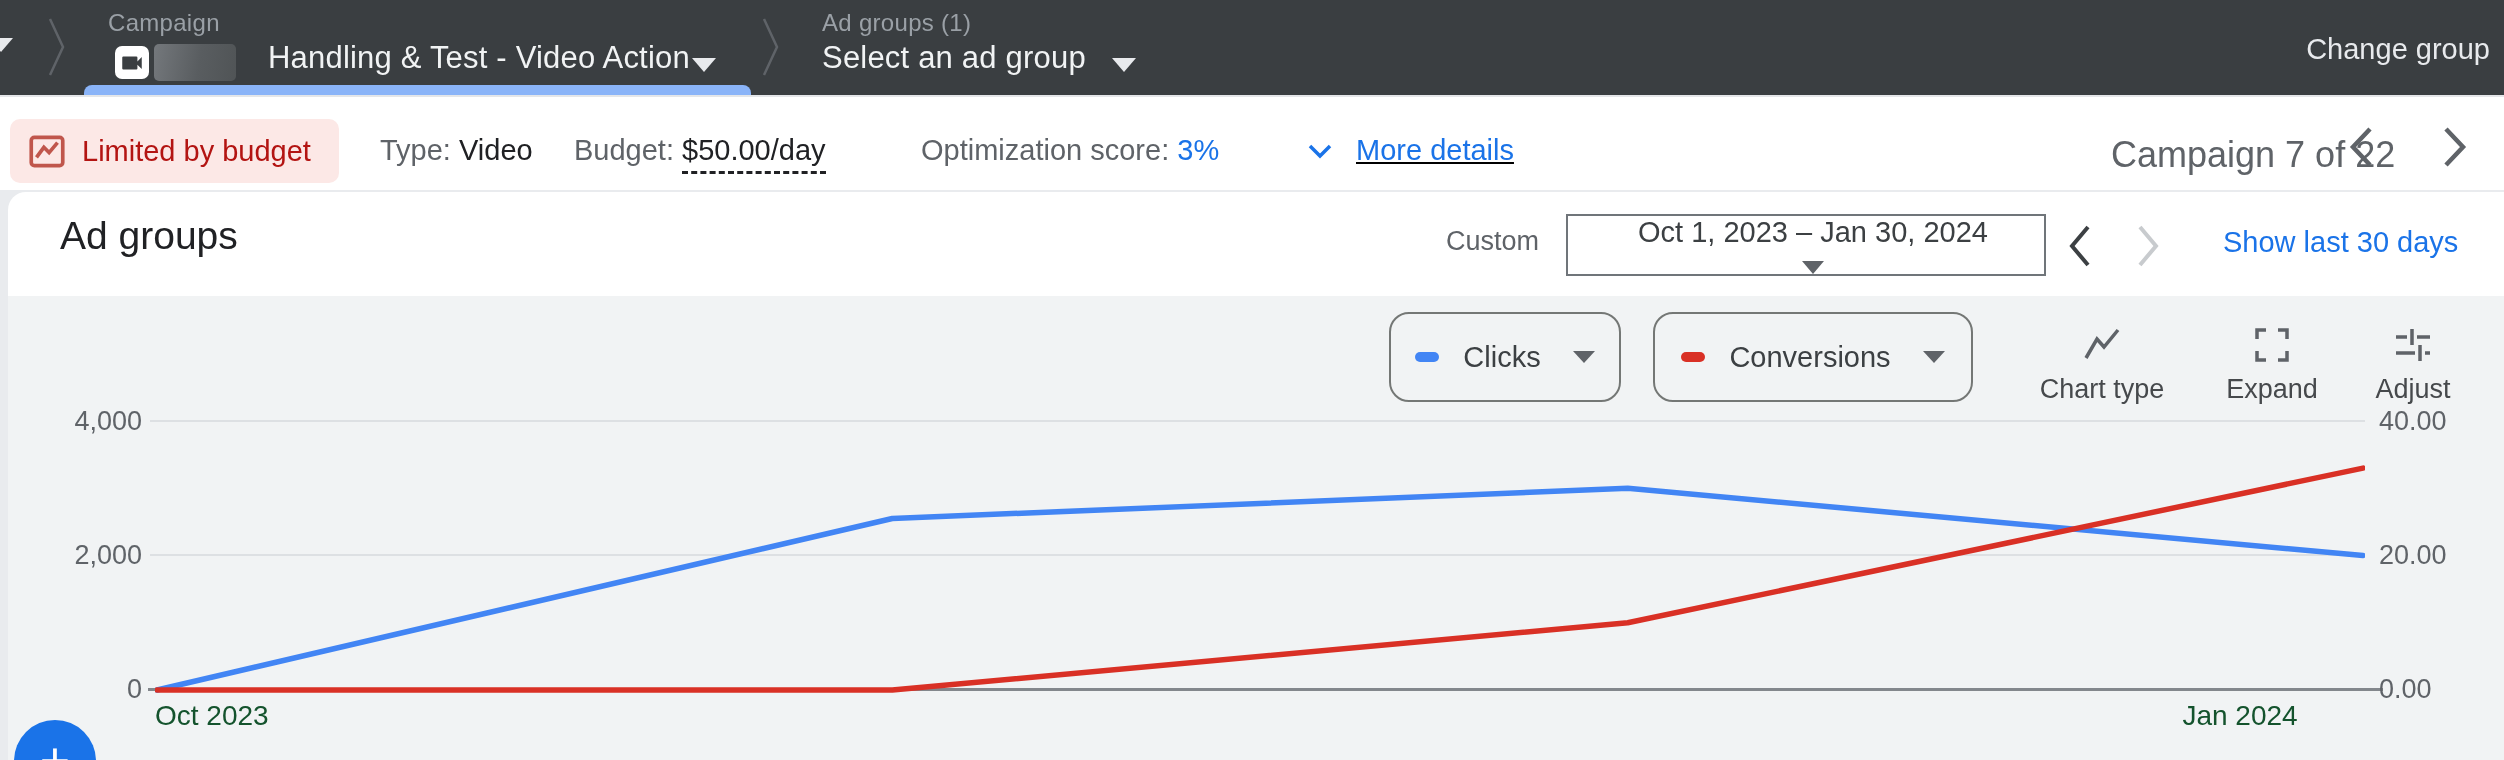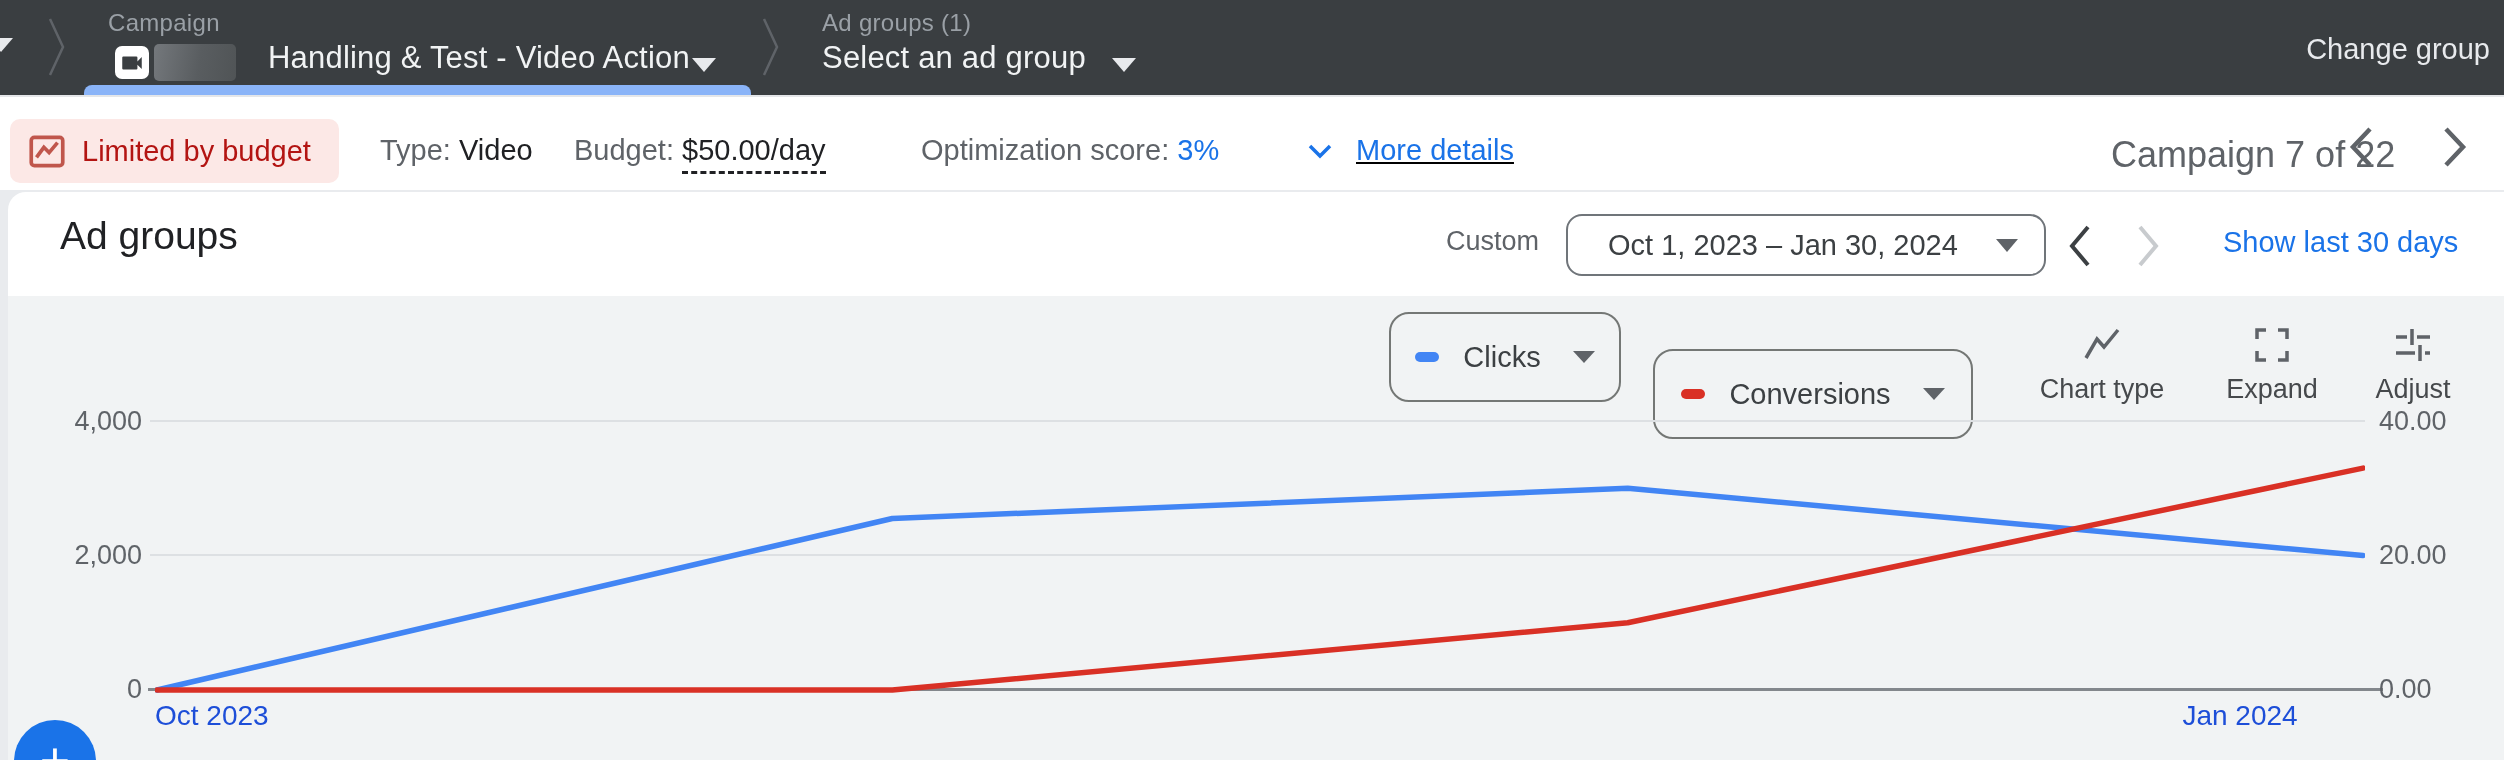--- a/index.html
+++ b/index.html
@@ -30,42 +30,42 @@
   .kv .v.blue { color:#1a73e8; }
   .more-details { position:absolute; left:1306px; top:37px; display:flex; align-items:center; gap:22px; cursor:pointer;text-decoration:underline; }
   .more-details span { font-size:29px; font-weight:500; color:#1a73e8; }
   .pagination { position:absolute; left:2111px; top:37px; font-size:36px; color:#5f6368; }
   .nav-btn { position:absolute; top:27px; width:34px; height:46px; background:none; border:none; cursor:pointer; padding:0; }
 
   
   .card { position:absolute; left:8px; top:192px; width:2496px; height:568px; background:#ffffff; border-radius:18px 0 0 0; }
   .card-title { position:absolute; left:52px; top:22px; font-size:39px; font-weight:400; color:#202124; }
   .date-mode { position:absolute; left:1438px; top:34px; font-size:27px; color:#5f6368; }
-  .date-btn { position:absolute; left:1558px; top:22px; width:480px; height:62px; border:2px solid #70757a; border-radius:16px;
-              background:#fff; display:flex; align-items:center; justify-content:space-between; padding:0 26px 0 40px; cursor:pointer; }
+  .date-btn { position:absolute; left:1558px; top:22px; width:480px; height:62px; border:2px solid #70757a; border-radius:0;
+              background:#fff; display:flex; align-items:center; justify-content:space-between; padding:0 26px 0 40px; cursor:pointer;flex-direction:column; }
   .date-btn span { font-size:29px; color:#3c4043; white-space:nowrap; }
   .date-btn .caret-down { border-top-color:#5f6368; border-left-width:11px; border-right-width:11px; border-top-width:13px; }
   .hdr-nav { position:absolute; top:28px; width:36px; height:52px; background:none; border:none; padding:0; cursor:pointer; }
   .show-last { position:absolute; left:2215px; top:34px; font-size:29px; font-weight:500; color:#1a73e8; cursor:pointer; white-space:nowrap; }
 
   
   .chart-section { position:absolute; left:0; right:0; top:104px; bottom:0; background:#f1f3f4; }
   .metric-btn { position:absolute; top:16px; height:90px; border:2px solid #747775; border-radius:20px; background:transparent;
                 display:flex; align-items:center; justify-content:center; gap:24px; cursor:pointer; }
   .metric-btn .label { font-size:29px; color:#3c4043; }
   .swatch { width:24px; height:10px; border-radius:6px; }
   .metric-btn .caret-down { border-top-color:#5f6368; border-left-width:11px; border-right-width:11px; border-top-width:12px; margin-left:8px; }
   .icon-tool { position:absolute; top:26px; width:160px; text-align:center; cursor:pointer; }
   .icon-tool .glyph { height:42px; display:flex; align-items:flex-end; justify-content:center; }
   .icon-tool .tool-label { margin-top:10px; font-size:27px; color:#46494c; white-space:nowrap; }
   .gridline { position:absolute; left:142px; width:2215px; height:2px; background:#dde0e3; }
   .axisline { position:absolute; left:140px; top:392px; width:2235px; height:3px; background:#83878c; }
   .ytick-l { position:absolute; left:0; width:134px; text-align:right; font-size:27px; color:#5f6368; height:32px; line-height:32px; }
   .ytick-r { position:absolute; left:2371px; width:130px; text-align:left; font-size:27px; color:#5f6368; height:32px; line-height:32px; }
-  .xtick { position:absolute; top:404px; font-size:28px; color:#1d4ed8; }
+  .xtick { position:absolute; top:404px; font-size:28px; color:#14532d; }
   #chart-lines { position:absolute; left:147px; top:96px; }
 
   .fab { position:absolute; left:14px; top:720px; width:82px; height:82px; border-radius:50%; background:#1a73e8;
          color:#ffffff; font-size:52px; font-weight:300; display:flex; align-items:center; justify-content:center; cursor:pointer; }
   svg { display:block; }
 </style>
 </head>
 <body>
 
 <div class="topbar">
@@ -171,21 +171,21 @@
   <div class="show-last">Show last 30 days</div>
 
   <div class="chart-section">
 
     <button class="metric-btn" style="left:1381px; width:232px;">
       <span class="swatch" style="background: rgb(66, 133, 244);"></span>
       <span class="label">Clicks</span>
       <div class="caret-down"></div>
     </button>
 
-    <button class="metric-btn" style="left:1645px; width:320px;margin-top:37px;">
+    <button class="metric-btn" style="left:1645px; width:320px;">
       <span class="swatch" style="background: rgb(217, 48, 37);"></span>
       <span class="label">Conversions</span>
       <div class="caret-down"></div>
     </button>
 
     <div class="icon-tool" style="left:2014px;">
       <div class="glyph">
         <svg width="42" height="38" viewBox="0 0 42 38">
             <path d="M5 32 L16 13 L23 21 L37 4" stroke="#5f6368" stroke-width="3.5" fill="none"></path>
           </svg>

